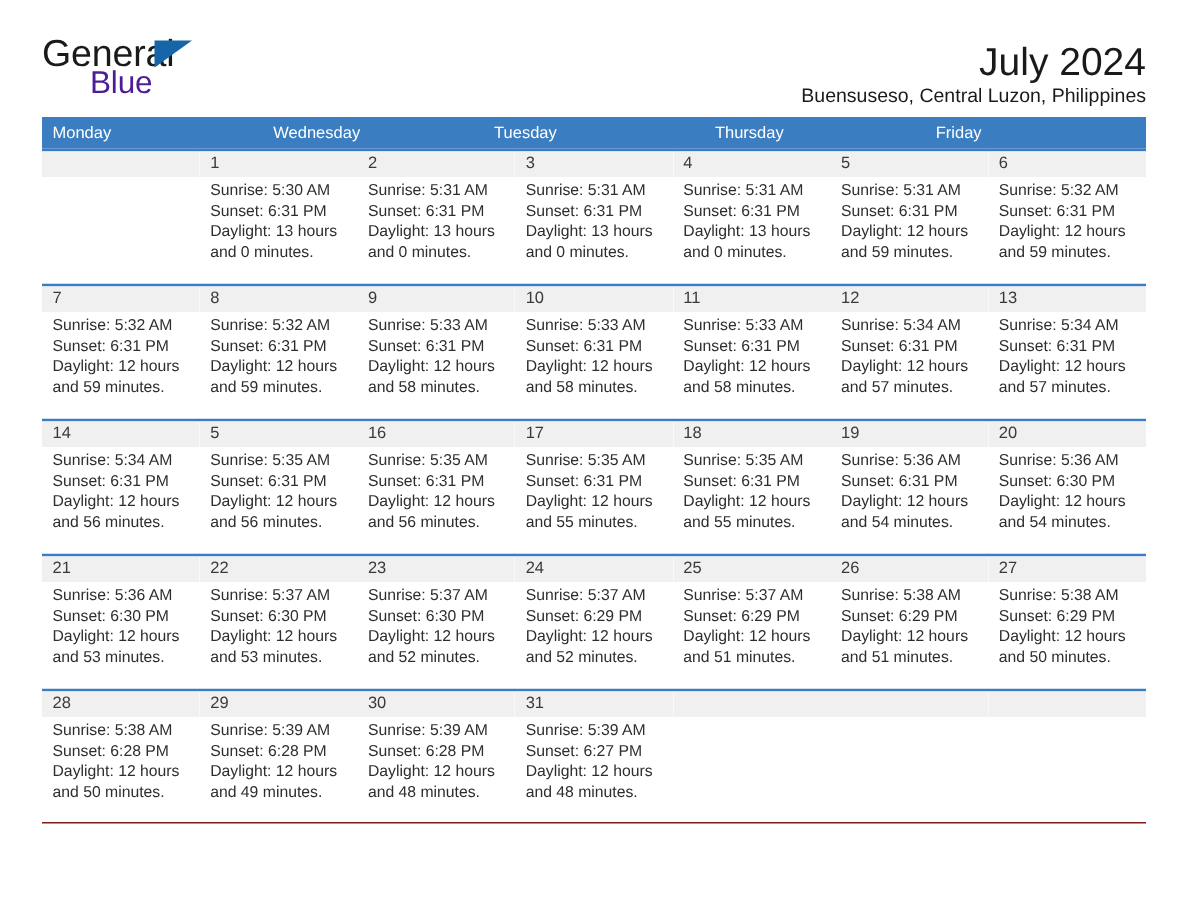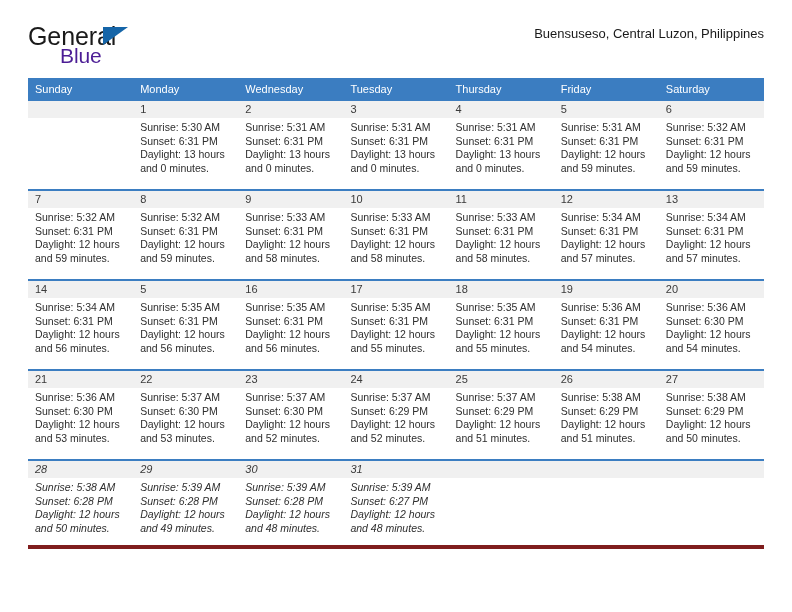--- a/index.html
+++ b/index.html
@@ -96,21 +96,21 @@
     padding-left: 7px;
     font-size: 11px;
     color: #ffffff;
   }
 
   .week-row {
     display: flex;
     border-top: 2px solid #3b7dc1;
     height: 90px;
   }
-  .week-row.last { border-bottom: 4px solid #7f1d1d; font-style: italic; }
+  .week-row.last { border-bottom: 1px solid #7f1d1d; }
 
   .day-cell {
     flex: 1 1 0;
     position: relative;
     background: #ffffff;
     overflow: hidden;
   }
   .day-num {
     height: 17px;
     background: #f0f0f0;
@@ -135,34 +135,33 @@
 
   <div class="header">
 
     <div class="brand">
       <span class="brand-general">General</span>
       <span class="brand-tri"></span>
       <span class="brand-blue">Blue</span>
     </div>
 
     <div class="title-block">
+      <div class="cal-title">July 2024</div>
       <div class="cal-subtitle">Buensuseso, Central Luzon, Philippines</div>
     </div>
 
   </div>
 
   <div class="calendar">
     <div class="weekday-row" id="weekday-row">
-        <div class="weekday-cell">Sunday</div>
         <div class="weekday-cell">Monday</div>
         <div class="weekday-cell">Wednesday</div>
         <div class="weekday-cell">Tuesday</div>
         <div class="weekday-cell">Thursday</div>
         <div class="weekday-cell">Friday</div>
-        <div class="weekday-cell">Saturday</div>
       </div>
     <div id="weeks-container">
         <div class="week-row">
           <div class="day-cell empty">
             <div class="day-num"></div>
             <div class="day-body"></div>
           </div>
           <div class="day-cell">
             <div class="day-num">1</div>
             <div class="day-body">

